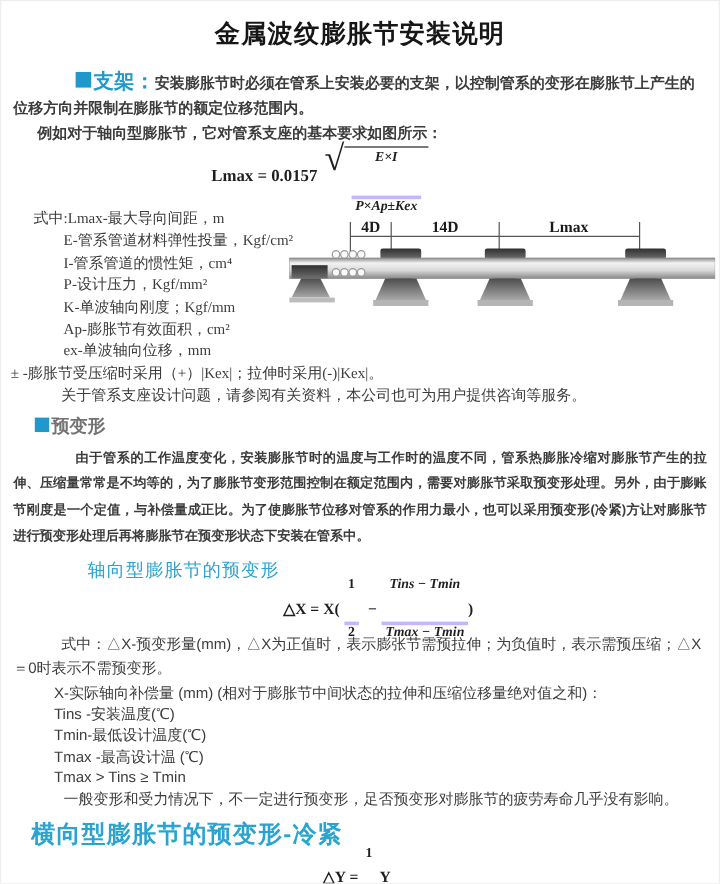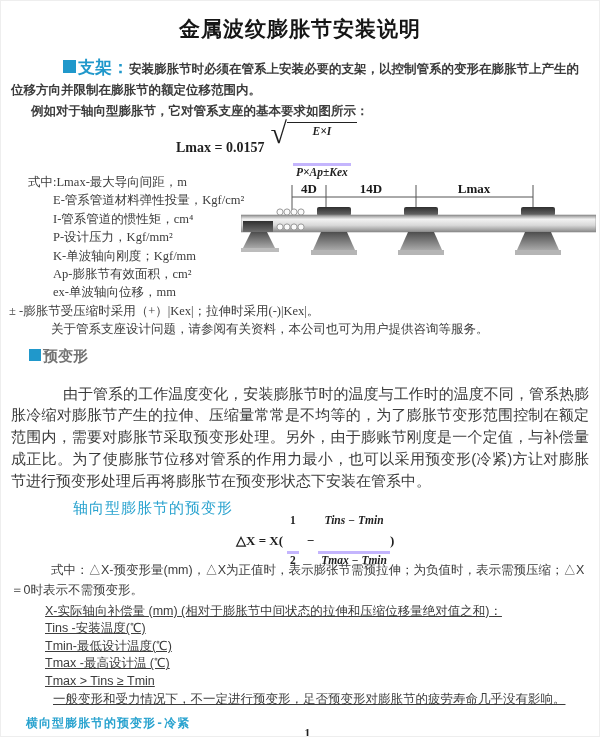--- a/index.html
+++ b/index.html
@@ -41,34 +41,34 @@
   .d-first { padding-left:27px; }
   .d-item  { padding-left:52px; }
   .d-pm    { padding-left:8px; }
   .d-note  { padding-left:50px; }
   
   .diagram { position:absolute; left:240px; top:180px; width:355px; height:84px; }
   
   .sec2-head { margin:6px 0 0 28px; font-size:15px; font-weight:bold; color:#737373; line-height:21px; }
   .sec2-head .sq { width:12px; height:12px; }
   .p-predeform {
-    margin:17px 10px 0 10px; font-size:15px; font-weight:normal; line-height:21.8px;
+    margin:6px 10px 0 10px; font-size:11px; font-weight:bold; line-height:21.8px;
     text-indent:52px; text-align:justify; color:#3c3c3c;
   }
   .sub-axial { margin:7px 0 0 72px; font-size:15px; font-weight:normal; color:#2aa3cf; letter-spacing:1px; }
   .formula-dx { margin:7px 0 3px 235px; font-size:13px; display:flex; align-items:center; height:32px; }
   .formula-dx .gap { padding:0 4px; }
   .p-shizhong {
     margin:2px 10px 0 10px; font-size:12.5px; line-height:20.5px;
     text-indent:40px; color:#3c3c3c;
   }
   .axlines { margin-top:2px; font-size:12.5px; line-height:17.6px; color:#3c3c3c; }
-  .axlines div { padding-left:44px;text-decoration:underline; }
+  .axlines div { padding-left:44px; }
   .axlines .last { padding-left:52px; }
-  .sub-lateral { margin:7px 0 0 25px; font-size:12px; font-weight:bold; color:#2aa3cf; letter-spacing:1px;font-family:Liberation Mono, monospace; }
+  .sub-lateral { margin:7px 0 0 25px; font-size:20px; font-weight:bold; color:#2aa3cf; letter-spacing:1px; }
   .formula-dy { margin:8px 0 0 268px; font-size:13px; display:flex; align-items:center; height:28px; }
   .formula-dy .gap { padding:0 3px; }
 </style>
 </head>
 <body>
 
 <div class="page">
 
   <div class="page-title">金属波纹膨胀节安装说明</div>
 

